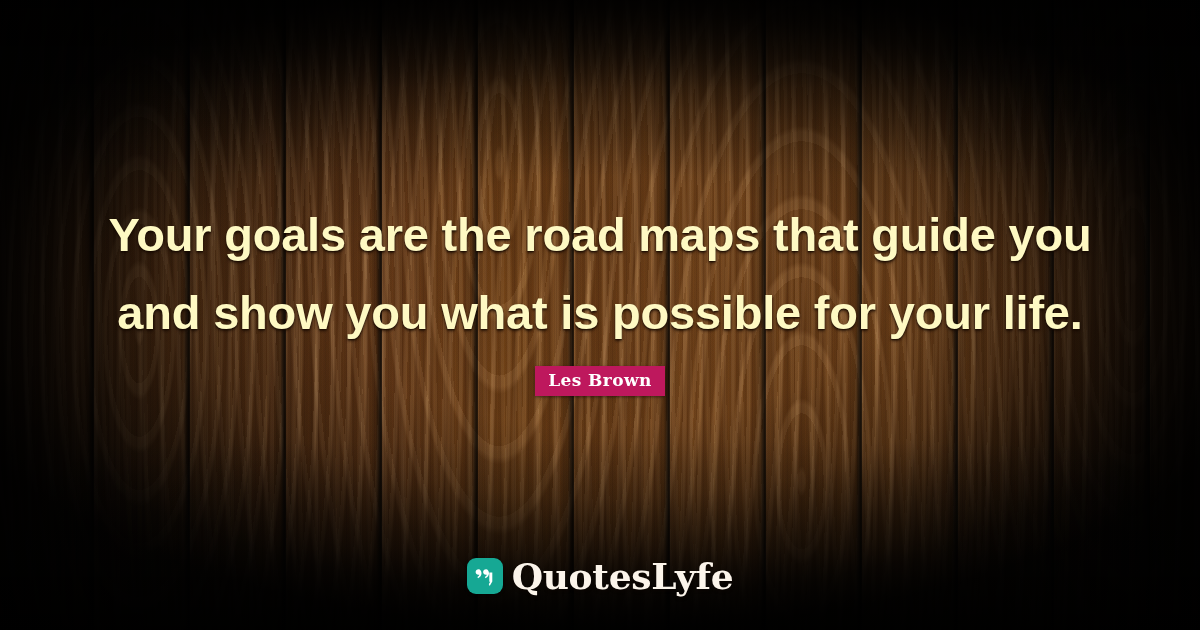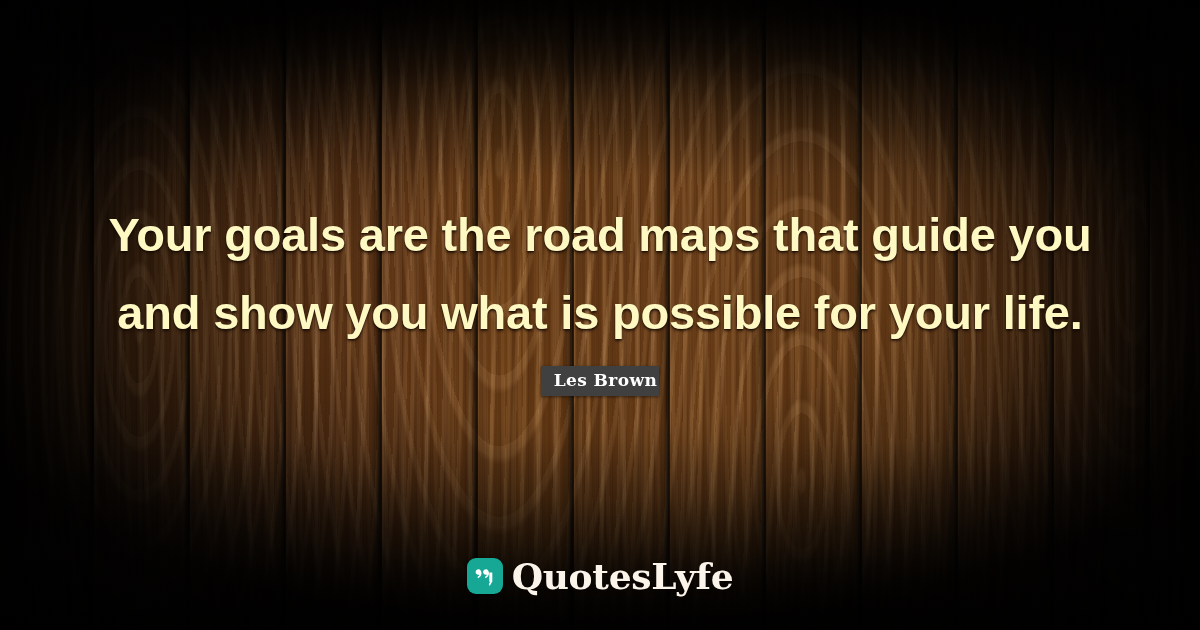--- a/index.html
+++ b/index.html
@@ -156,27 +156,27 @@
   .author-wrap {
     position: absolute;
     top: 366px;
     left: 0;
     right: 0;
     text-align: center;
   }
 
   .author-badge {
     display: inline-block;
-    background: #404040;
+    background: #be185d;
     color: #ffffff;
     font-family: "DejaVu Serif", "Liberation Serif", serif;
     font-weight: bold;
     font-size: 17px;
     line-height: 1;
-    padding: 6px 2px 7px 13px;
+    padding: 6px 13px 7px 13px;
     letter-spacing: 0.4px;
     box-shadow: 0 1px 3px rgba(0,0,0,0.5);
   }
 
   
   .logo {
     position: absolute;
     top: 558px;
     left: 0;
     right: 0;

